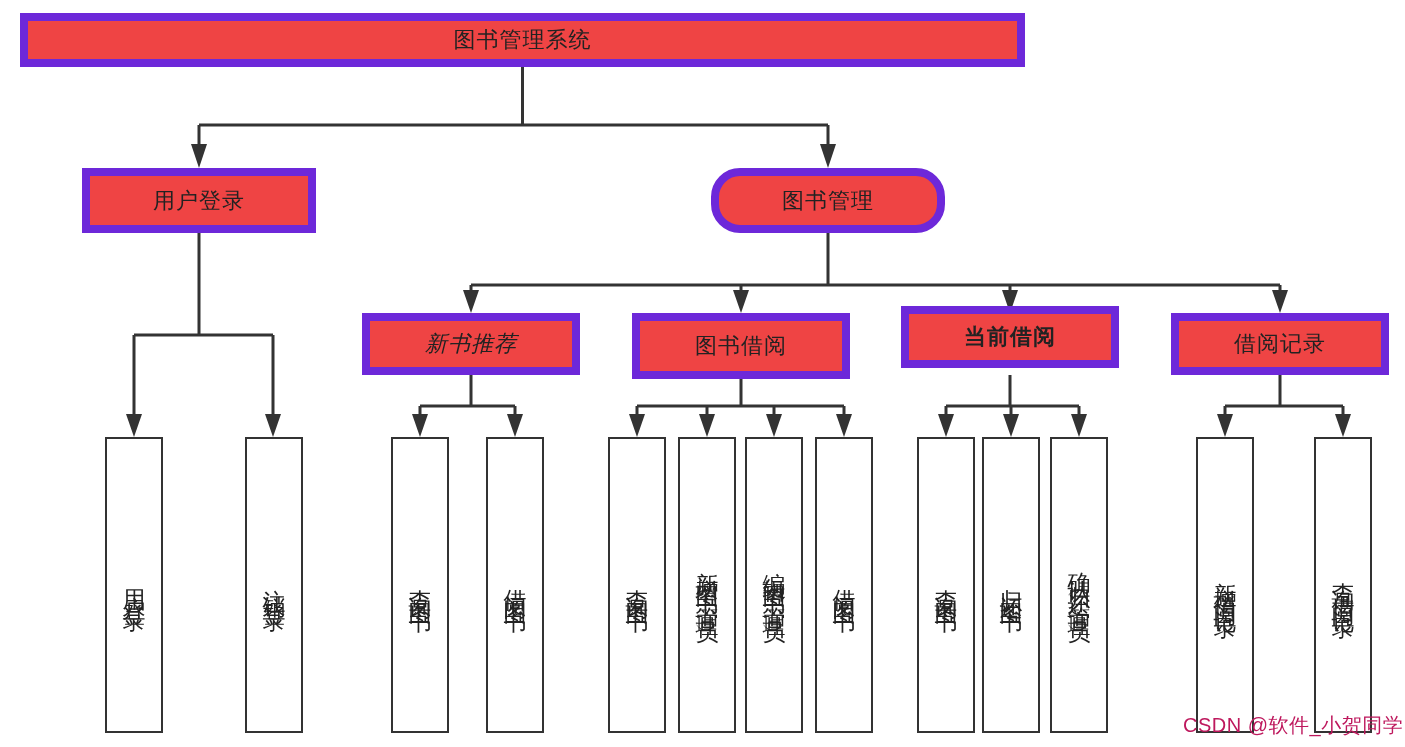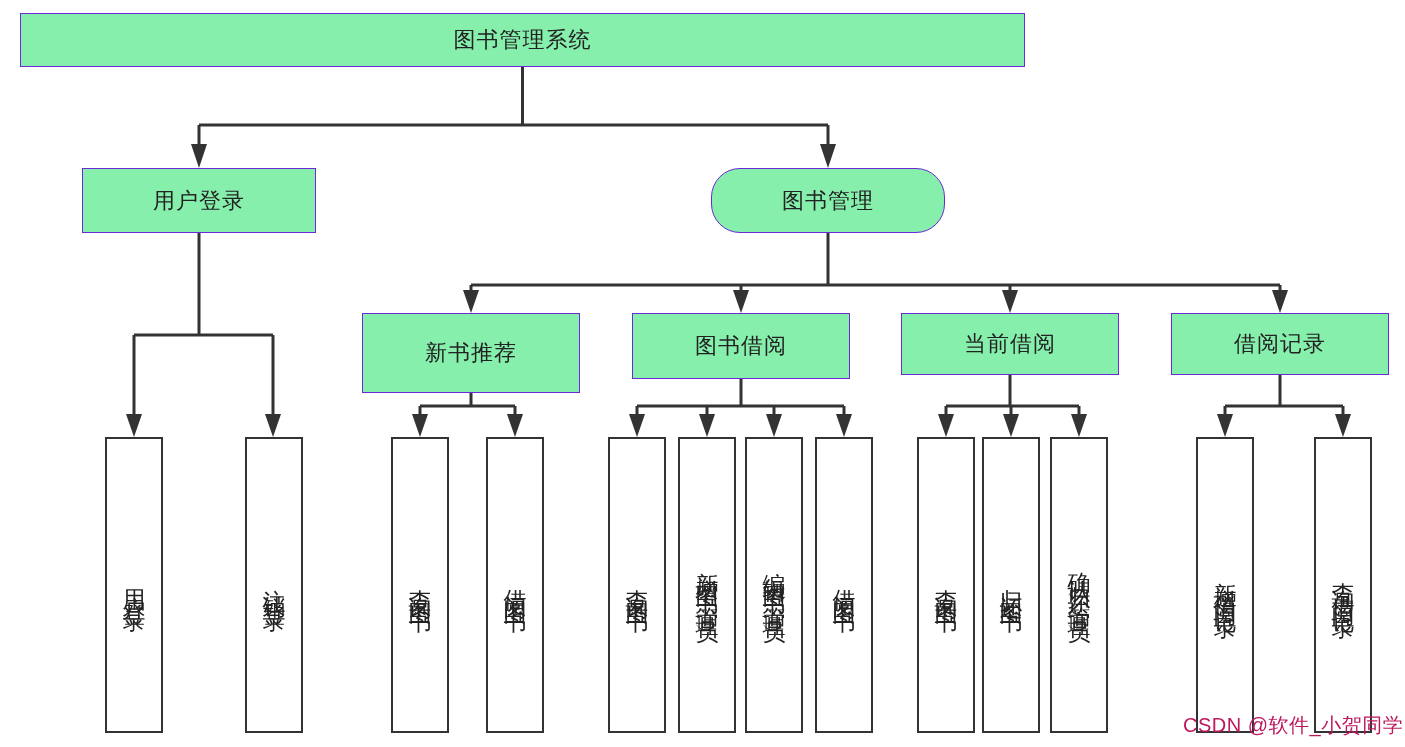--- a/index.html
+++ b/index.html
@@ -18,22 +18,22 @@
   }
   #connectors {
     position: absolute;
     left: 0;
     top: 0;
     z-index: 0;
   }
   .node {
     position: absolute;
     box-sizing: border-box;
-    background: #86efac;
-    border: 1px solid #6d28d9;
+    background: #ef4444;
+    border: 8px solid #6d28d9;
     display: flex;
     align-items: center;
     justify-content: center;
     z-index: 1;
   }
   .node-root {
     font-size: 22px;
     letter-spacing: 1px;
   }
   .node-l2, .node-l3 {
@@ -129,23 +129,23 @@
       <polygon class="ahead" points="1217,414 1233,414 1225,437"></polygon>
       <polygon class="ahead" points="1335,414 1351,414 1343,437"></polygon>
     </g>
   </svg>
 
   <div class="node node-root" style="left:20px; top:13px; width:1005px; height:54px;">图书管理系统</div>
 
   <div class="node node-l2" style="left:82px; top:168px; width:234px; height:65px;">用户登录</div>
   <div class="node node-l2" style="left:711px; top:168px; width:234px; height:65px;border-radius:29px;">图书管理</div>
 
-  <div class="node node-l3" style="left:362px; top:313px; width:218px; height:80px;">新书推荐</div>
+  <div class="node node-l3" style="left:362px; top:313px; width:218px; height:62px;font-style:italic;">新书推荐</div>
   <div class="node node-l3" style="left:632px; top:313px; width:218px; height:66px;">图书借阅</div>
-  <div class="node node-l3" style="left:901px; top:313px; width:218px; height:62px;">当前借阅</div>
+  <div class="node node-l3" style="left:901px; top:306px; width:218px; height:62px;font-weight:bold;">当前借阅</div>
   <div class="node node-l3" style="left:1171px; top:313px; width:218px; height:62px;">借阅记录</div>
 
   <div class="leaf" style="left:105px; top:437px; width:58px; height:296px;">用户登录</div>
   <div class="leaf" style="left:245px; top:437px; width:58px; height:296px;">注销登录</div>
 
   <div class="leaf" style="left:391px; top:437px; width:58px; height:296px;">查询图书</div>
   <div class="leaf" style="left:486px; top:437px; width:58px; height:296px;">借阅图书</div>
 
   <div class="leaf" style="left:608px; top:437px; width:58px; height:296px;">查询图书</div>
   <div class="leaf" style="left:678px; top:437px; width:58px; height:296px;">新增图书（管理员）</div>

